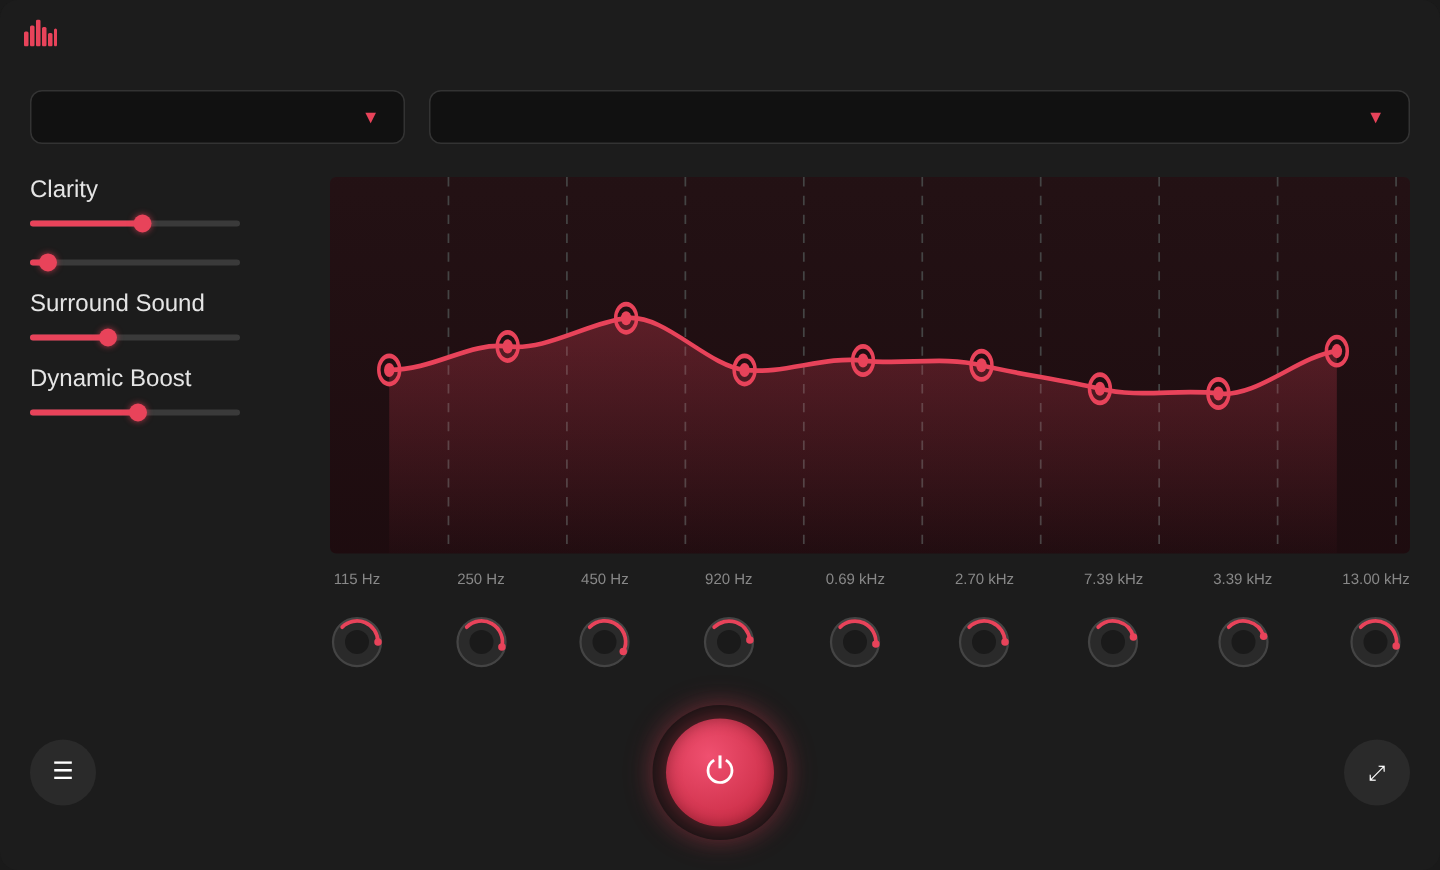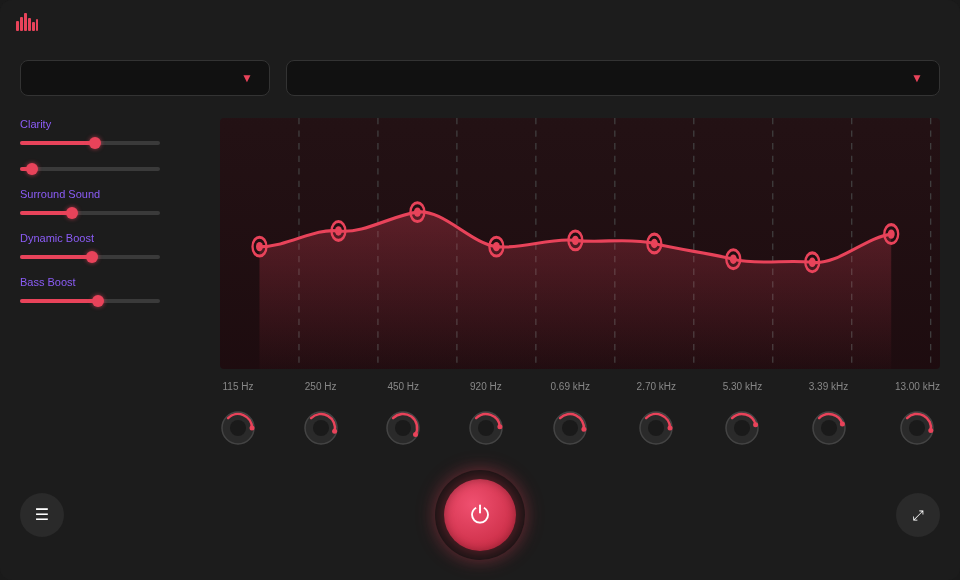--- a/index.html
+++ b/index.html
@@ -102,22 +102,22 @@
       flex-direction: column;
       gap: 0;
       padding-top: 10px;
     }
     .effect-row {
       display: flex;
       flex-direction: column;
       margin-bottom: 12px;
     }
     .effect-label {
-      color: #8b5cf6;
-      font-size: 11px;
+      color: #e5e5e5;
+      font-size: 16px;
       margin-bottom: 6px;
     }
     .slider-thumb {
       position: absolute;
       top: 50%;
       transform: translate(-50%, -50%);
       width: 12px;
       height: 12px;
       background: #e8435a;
       border-radius: 50%;
@@ -312,28 +312,20 @@
             <div class="slider-fill" style="width: 52px;"></div>
             <div class="slider-thumb" style="left: 52px;"></div>
           </div>
         </div>
         <div class="effect-row">
           <div class="effect-label">Dynamic Boost</div>
           <div class="slider-wrapper">
             <div class="slider-bg"></div>
             <div class="slider-fill" style="width: 72px;"></div>
             <div class="slider-thumb" style="left: 72px;"></div>
-          </div>
-        </div>
-        <div class="effect-row">
-          <div class="effect-label">Bass Boost</div>
-          <div class="slider-wrapper">
-            <div class="slider-bg"></div>
-            <div class="slider-fill" style="width: 78px;"></div>
-            <div class="slider-thumb" style="left: 78px;"></div>
           </div>
         </div>
       </div>
 
     <div class="eq-area">
       <div class="eq-graph">
         <svg id="eq-svg" viewBox="0 0 620 160" preserveAspectRatio="none" style="width:100%;height:100%;">
 
           <line x1="68" y1="0" x2="68" y2="160" stroke="#444" stroke-dasharray="4,4" stroke-width="1"></line>
           <line x1="136" y1="0" x2="136" y2="160" stroke="#444" stroke-dasharray="4,4" stroke-width="1"></line>
@@ -425,21 +417,21 @@
           <div class="eq-band">
             <div class="eq-band-label">2.70 kHz</div>
             <svg width="36" height="36" viewBox="0 0 36 36" style="cursor: pointer;">
               <circle cx="18" cy="18" r="16" fill="#2a2a2a" stroke="#444" stroke-width="1.5"></circle>
               <path d="M8.1,8.1 A14,14 0 0,1 32.0,18.0" fill="none" stroke="#e8435a" stroke-width="2.5" stroke-linecap="round"></path>
               <circle cx="32.0" cy="18.0" r="2.5" fill="#e8435a"></circle>
               <circle cx="18" cy="18" r="8" fill="#1a1a1a"></circle>
             </svg>
           </div>
           <div class="eq-band">
-            <div class="eq-band-label">5.30 kHz</div>
+            <div class="eq-band-label">7.39 kHz</div>
             <svg width="36" height="36" viewBox="0 0 36 36" style="cursor: pointer;">
               <circle cx="18" cy="18" r="16" fill="#2a2a2a" stroke="#444" stroke-width="1.5"></circle>
               <path d="M8.1,8.1 A14,14 0 0,1 31.6,14.7" fill="none" stroke="#e8435a" stroke-width="2.5" stroke-linecap="round"></path>
               <circle cx="31.6" cy="14.7" r="2.5" fill="#e8435a"></circle>
               <circle cx="18" cy="18" r="8" fill="#1a1a1a"></circle>
             </svg>
           </div>
           <div class="eq-band">
             <div class="eq-band-label">3.39 kHz</div>
             <svg width="36" height="36" viewBox="0 0 36 36" style="cursor: pointer;">

